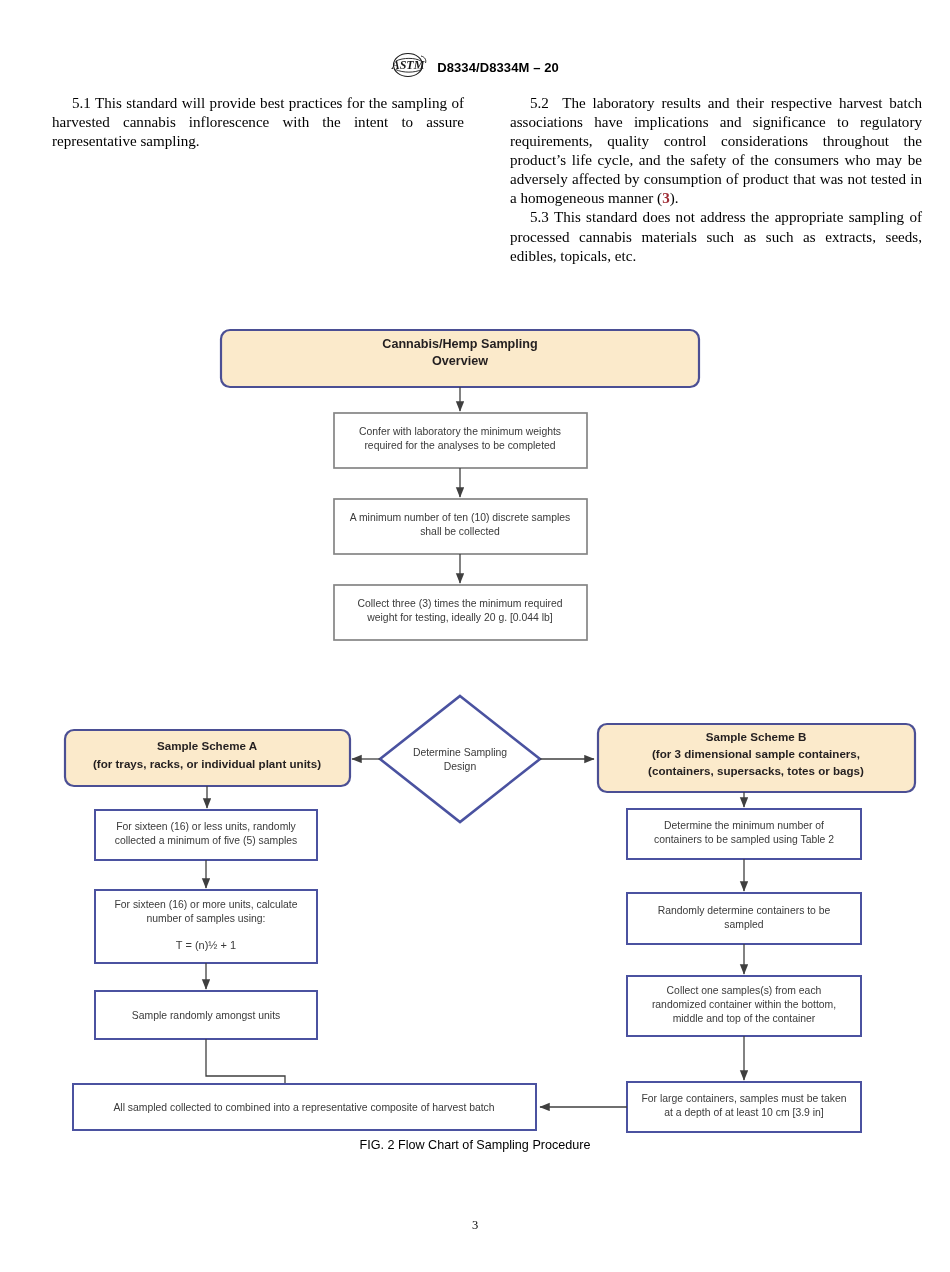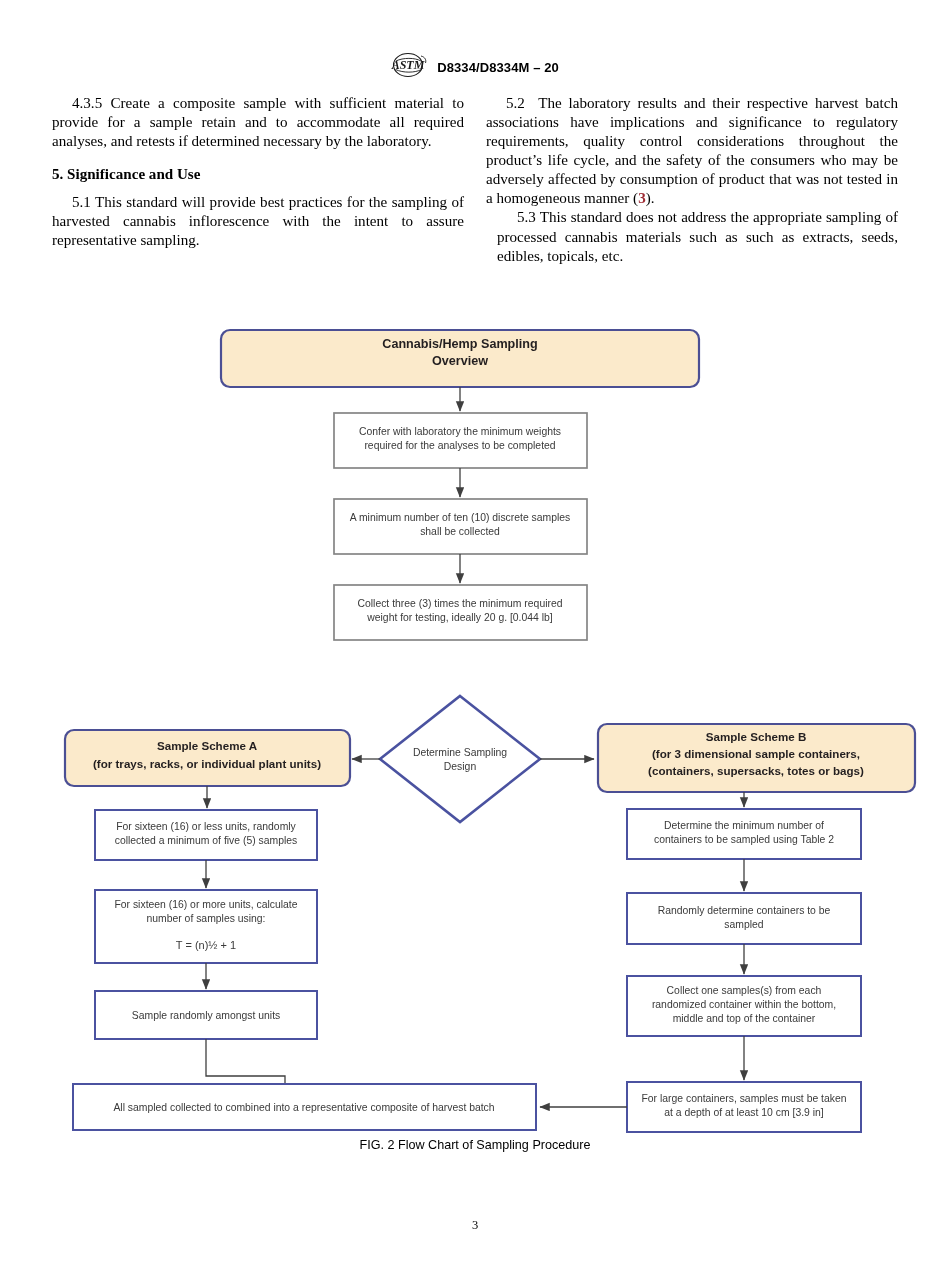--- a/index.html
+++ b/index.html
@@ -24,25 +24,25 @@
     font-weight:bold; font-size:13px; letter-spacing:0.1px;
   }
 
   
   .col {
     position:absolute; top:94px; width:412px;
     font-size:15.1px; line-height:1.265;
     text-align:justify; text-justify:inter-word;
   }
   .col-left  { left:52px; }
-  .col-right { left:486px; }
+  .col-right { left:510px; }
 
   .para { margin:0 0 0 0; text-indent:20px; }
   .para + .para { margin-top:0px; }
-  .para-gap { margin-top:12px;margin-left:11px; }
+  .para-gap { margin-top:12px; }
   .sec-head {
     font-weight:bold; font-size:15.1px;
     margin:14px 0 9px 0; text-indent:0;
     text-align:left;
   }
   .ref { color:#9E2A33; }
   .ref-b { color:#9E2A33; font-weight:bold; }
 
   
   .chart { position:absolute; left:0; top:318px; width:766px; height:830px; }
@@ -80,22 +80,20 @@
           <text x="17" y="17" text-anchor="middle">ASTM</text>
         </g>
         <path d="M30 4 C34 5 35.5 8 34.5 11" fill="none" stroke="#1a1a1a" stroke-width="0.9"></path>
       </svg>
     </span>
     <span class="hdr-title">D8334/D8334M – 20</span>
   </div>
 </div>
 
 <div class="col col-left">
-  <p class="para">4.3.5  Create a composite sample with sufficient material to provide for a sample retain and to accommodate all required analyses, and retests if determined necessary by the laboratory.</p>
-  <p class="sec-head">5.  Significance and Use</p>
   <p class="para">5.1  This standard will provide best practices for the sampling of harvested cannabis inflorescence with the intent to assure representative sampling.</p>
 </div>
 
 <div class="col col-right">
   <p class="para">5.2&nbsp; The laboratory results and their respective harvest batch associations have implications and significance to regulatory requirements, quality control considerations throughout the product’s life cycle, and the safety of the consumers who may be adversely affected by consumption of product that was not tested in a homogeneous manner (<span class="ref-b">3</span>).</p>
   <p class="para para-gap">5.3  This standard does not address the appropriate sampling of processed cannabis materials such as such as extracts, seeds, edibles, topicals, etc.</p>
 </div>
 
 <div class="chart">
 <svg width="950" height="830" viewBox="0 0 950 830" xmlns="http://www.w3.org/2000/svg">

